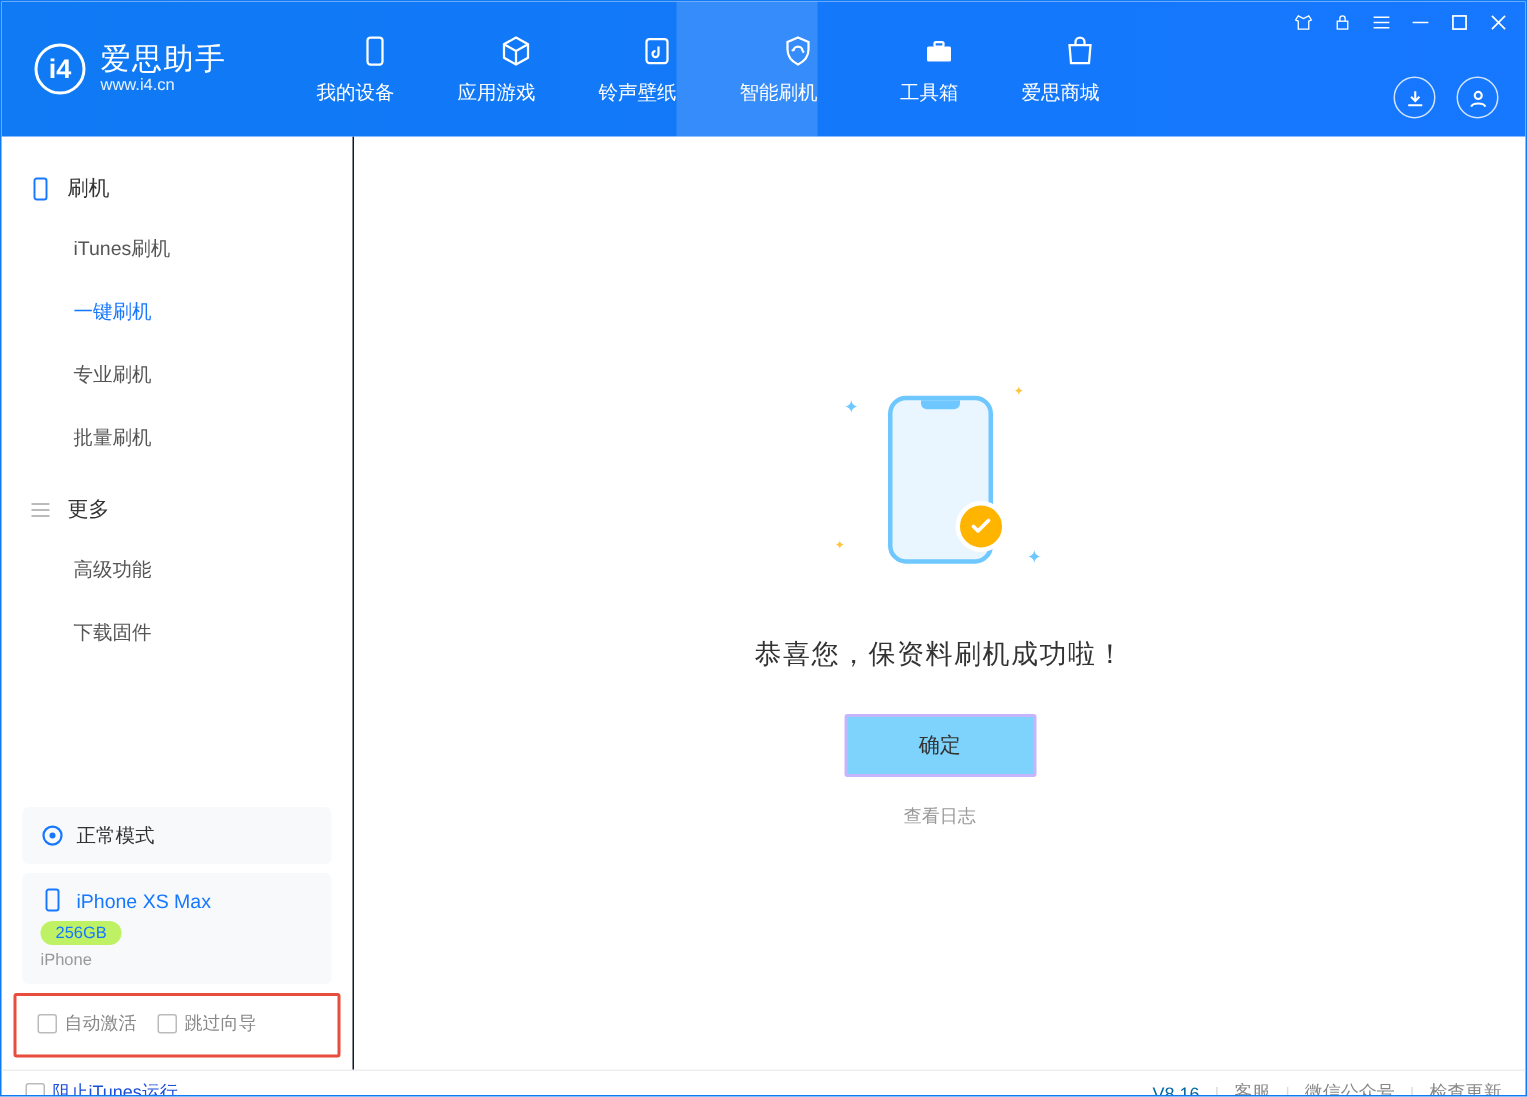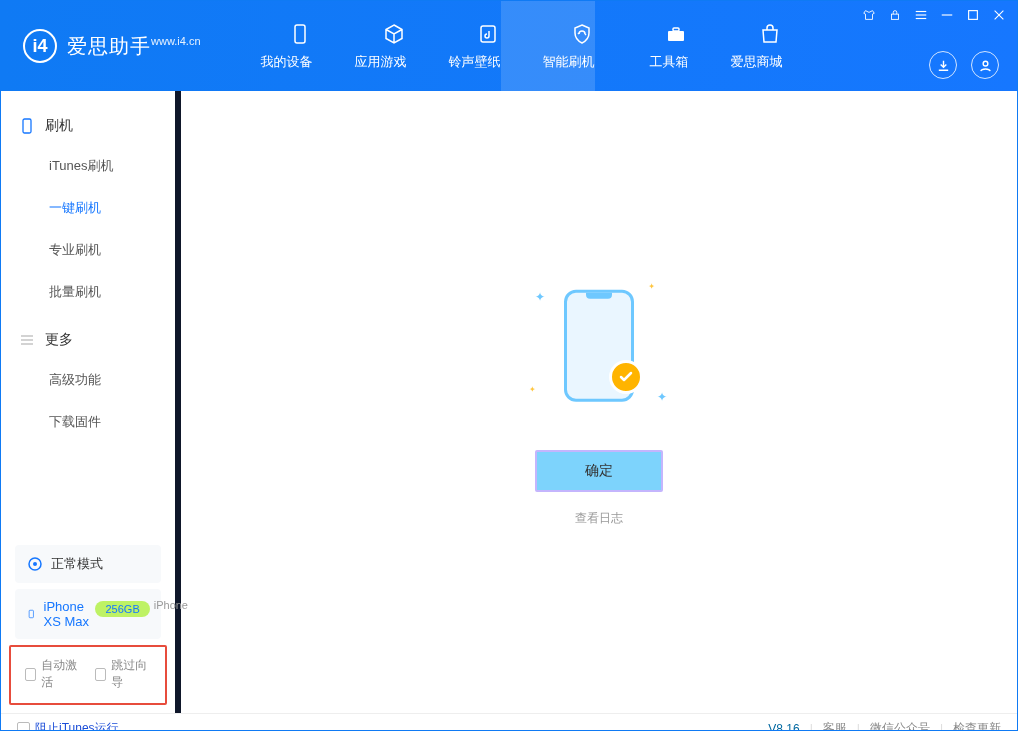--- a/index.html
+++ b/index.html
@@ -2,46 +2,46 @@
 <html><head>
 <meta charset="utf-8">
 <style>
 * { margin: 0; padding: 0; box-sizing: border-box; font-family: "Microsoft YaHei", Arial, sans-serif; }
 body { background: #fff; width: 1018px; height: 731px; overflow: hidden; border: 1px solid #0f7af4; }
 
 
 .header { height: 90px; background: linear-gradient(to right, #0f7af4, #1677ff); display: flex; align-items: center; color: #fff; position: relative; }
 .logo-area { display: flex; align-items: center; padding: 0 18px 0 22px; }
 .logo-circle { width: 34px; height: 34px; border: 2.5px solid #fff; border-radius: 50%; display: flex; align-items: center; justify-content: center; font-weight: bold; font-size: 18px; margin-right: 10px; }
-.logo-text { display: flex; flex-direction: row; line-height: 1.1; }
+.logo-text { display: flex; flex-direction: column; line-height: 1.1; }
 .logo-title { font-size: 20px; font-weight: 500; letter-spacing: 1px; }
 .logo-sub { font-size: 11px; opacity: 0.9; }
 .nav-tabs { display: flex; height: 100%; }
 .nav-tab { width: 94px; height: 100%; display: flex; flex-direction: column; align-items: flex-end; justify-content: center; cursor: pointer; font-size: 13px; }
 .nav-tab.active { background: rgba(255,255,255,0.15); }
 .nav-icon { width: 26px; height: 26px; margin-bottom: 6px; display: flex; align-items: center; justify-content: center; }
 .nav-icon svg { width: 24px; height: 24px; }
 .header-right { position: absolute; right: 10px; top: 6px; display: flex; gap: 10px; align-items: center; }
 .header-right .win-btn { width: 16px; height: 16px; cursor: pointer; display: flex; align-items: center; justify-content: center; }
 .header-right svg { width: 14px; height: 14px; }
 .header-bottom-right { position: absolute; right: 18px; bottom: 12px; display: flex; gap: 14px; }
 .circle-btn { width: 28px; height: 28px; border: 1.5px solid rgba(255,255,255,0.8); border-radius: 50%; display: flex; align-items: center; justify-content: center; cursor: pointer; }
 .circle-btn svg { width: 15px; height: 15px; }
 
 
 .body { display: flex; height: calc(731px - 77px - 30px - 2px); }
-.sidebar { width: 180px; border-right: 6px solid #0f172a; display: flex; flex-direction: column; padding-top: 16px; }
+.sidebar { width: 235px; border-right: 1px solid #0f172a; display: flex; flex-direction: column; padding-top: 16px; }
 .side-section { margin-bottom: 8px; }
 .side-header { display: flex; align-items: center; padding: 10px 18px; font-size: 14px; color: #333; font-weight: 500; }
 .side-header svg { margin-right: 10px; }
 .side-item { padding: 12px 18px 12px 48px; font-size: 13px; color: #555; cursor: pointer; }
 .side-item.active { color: #1677ff; }
 .sidebar-bottom { margin-top: auto; }
 .mode-box, .device-box { background: #f7f9fb; border-radius: 4px; margin: 6px 14px; padding: 10px 12px; font-size: 13px; display: flex; align-items: center; gap: 8px; color: #333; }
-.device-box { flex-direction: row; align-items: flex-start; gap: 4px; }
+.device-box { flex-direction: column; align-items: flex-start; gap: 4px; }
 .device-name { color: #1677ff; font-weight: 500; display: flex; align-items: center; gap: 8px; }
 .device-badge { background: #bef264; color: #1677ff; border-radius: 10px; padding: 2px 10px; font-size: 11px; margin-top: 2px; }
 .device-type { color: #999; font-size: 11px; }
 .checkbox-row { display: flex; gap: 14px; padding: 10px 14px 12px; border: 2px solid #e74c3c; border-radius: 2px; margin: 6px 8px 8px; }
 .chk { display: flex; align-items: center; gap: 5px; font-size: 12px; color: #888; cursor: pointer; }
 .chk-box { width: 13px; height: 13px; border: 1px solid #bbb; border-radius: 2px; }
 
 
 .main { flex: 1; display: flex; flex-direction: column; align-items: center; justify-content: center; }
 .phone-illustration { position: relative; width: 140px; height: 140px; margin-bottom: 32px; }
@@ -247,20 +247,21 @@
       <span class="sparkle s4">✦</span>
       <div class="phone-body">
         <div class="phone-notch"></div>
       </div>
       <div class="check-badge">
         <svg viewBox="0 0 16 16" fill="none" stroke="#fff" stroke-width="2.5" stroke-linecap="round" stroke-linejoin="round">
             <path d="M3 8l3 3 7-7"></path>
           </svg>
       </div>
     </div>
+    <div class="success-text">恭喜您，保资料刷机成功啦！</div>
     <button class="ok-btn">确定</button>
     <a class="log-link">查看日志</a>
   </div>
 </div>
 
 <div class="footer">
   <label class="chk">
     <span class="chk-box"></span>
     <span>阻止iTunes运行</span>
   </label>

